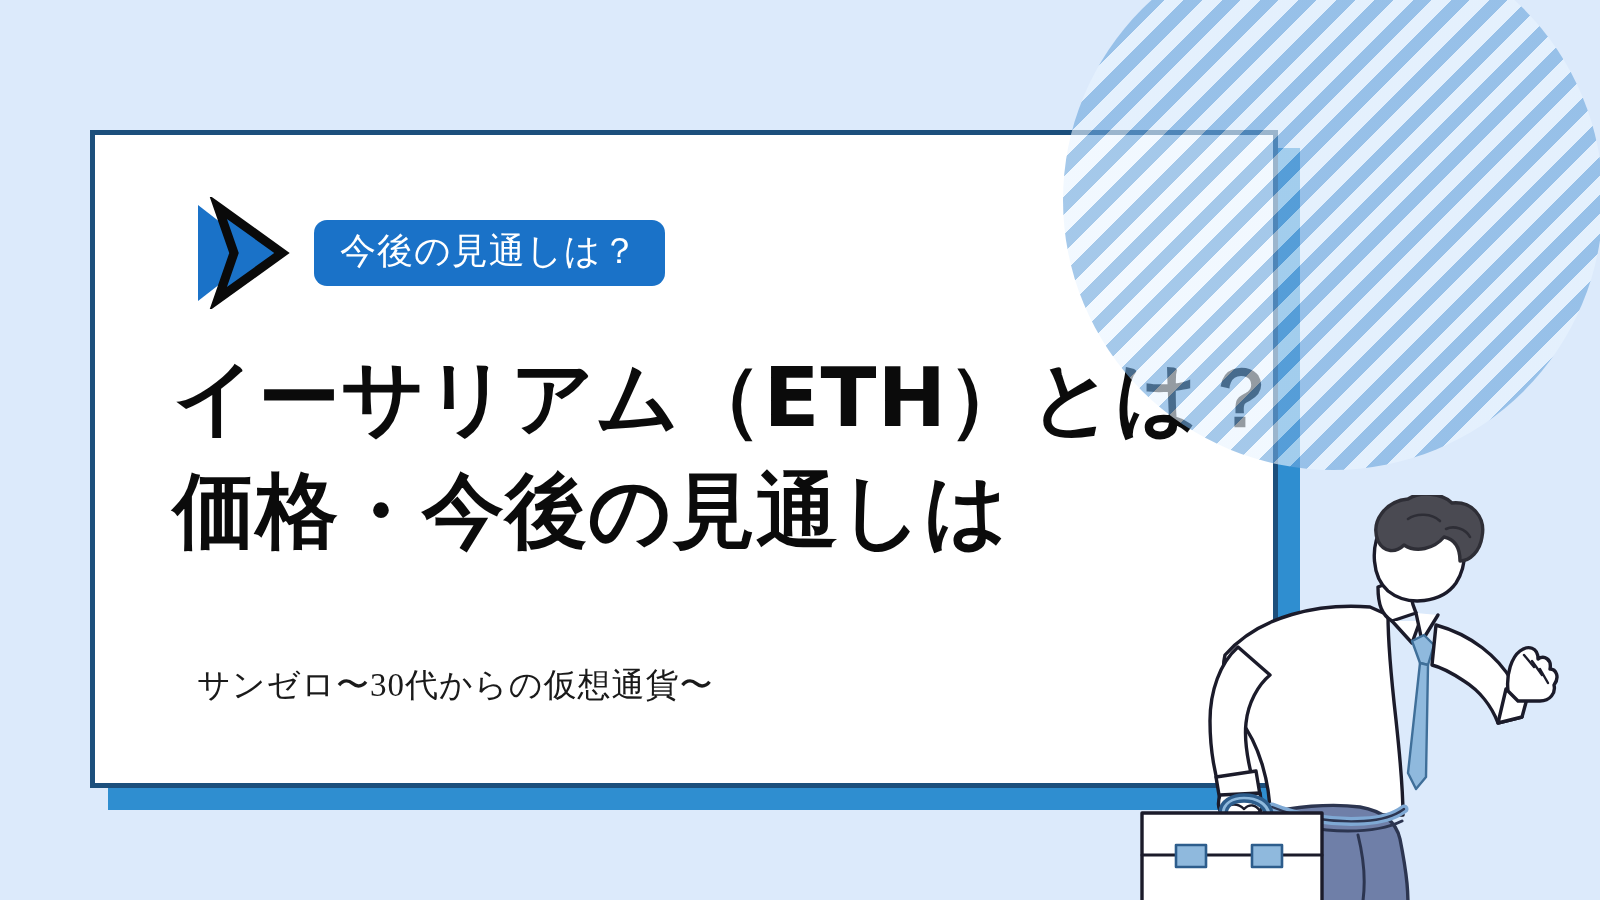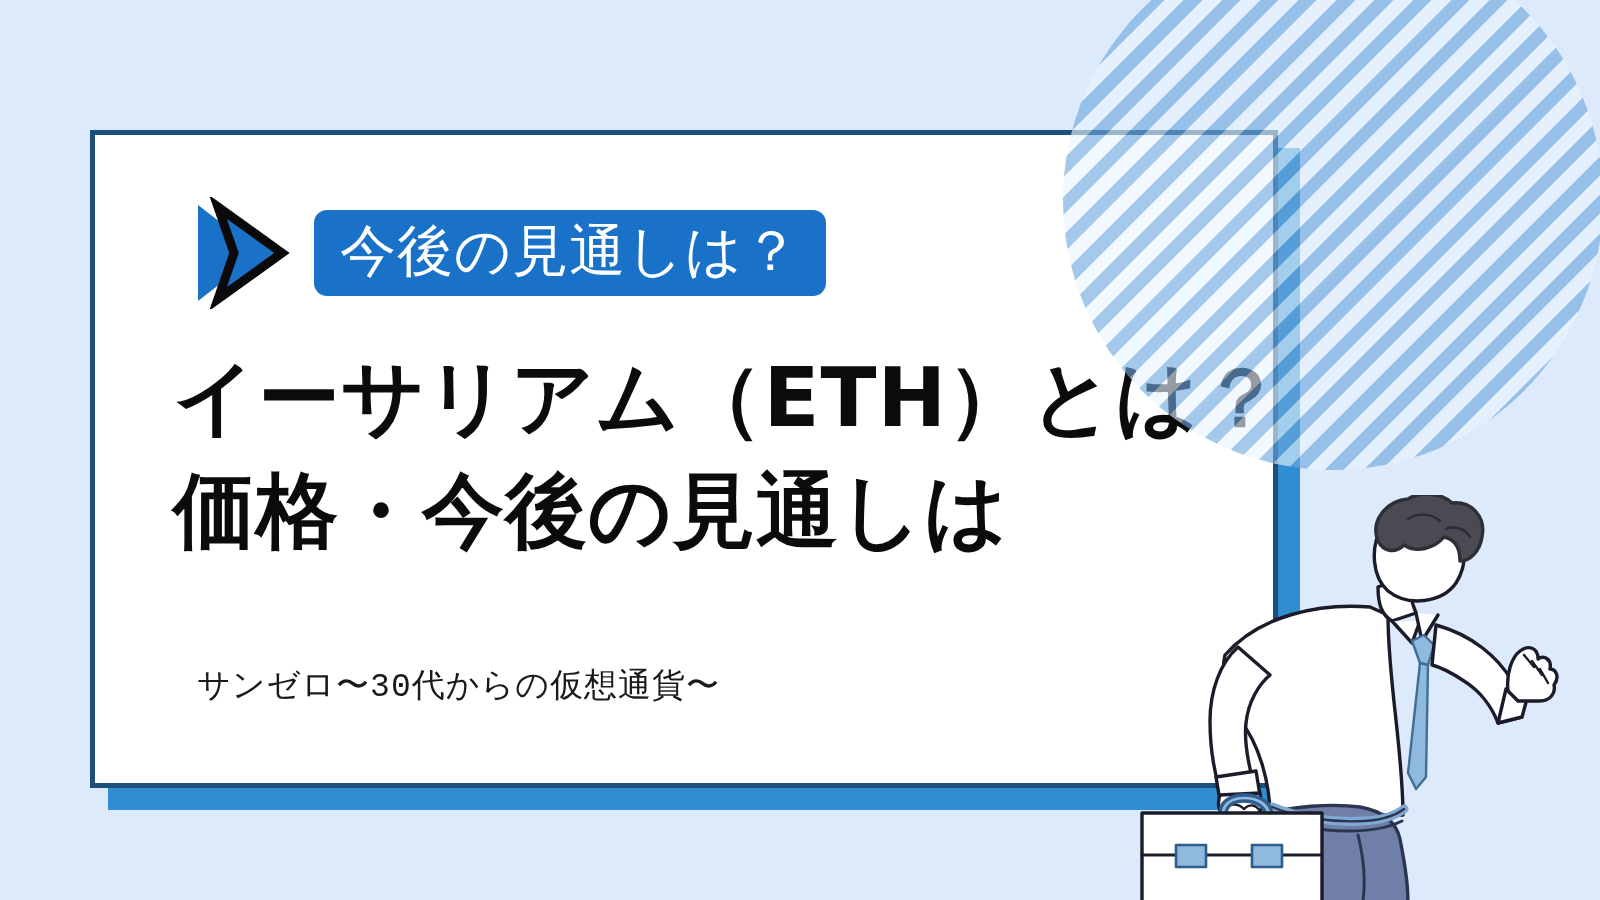--- a/index.html
+++ b/index.html
@@ -75,21 +75,21 @@
     width: 118px;
     height: 112px;
     flex: 0 0 auto;
     margin-right: 6px;
   }
   .badge {
     background: #1a72c8;
     color: #ffffff;
     border-radius: 13px;
     padding: 13px 26px 17px 26px;
-    font-size: 56px;
+    font-size: 36px;
     line-height: 1;
     letter-spacing: 1px;
     font-weight: 400;
     white-space: nowrap;
     font-family: "DejaVu Sans", "Liberation Sans", sans-serif;
   }
 
   
   .title-block {
     position: absolute;
@@ -108,21 +108,21 @@
   }
 
   .subtitle {
     position: absolute;
     left: 102px;
     top: 528px;
     font-size: 33px;
     color: #1a1a1a;
     letter-spacing: 1px;
     white-space: nowrap;
-    font-family: Liberation Mono, monospace;
+    font-family: Liberation Serif, serif;
     z-index: 30;
   }
 
   
   .illustration {
     position: absolute;
     left: 1120px;
     top: 495px;
     width: 480px;
     height: 410px;

